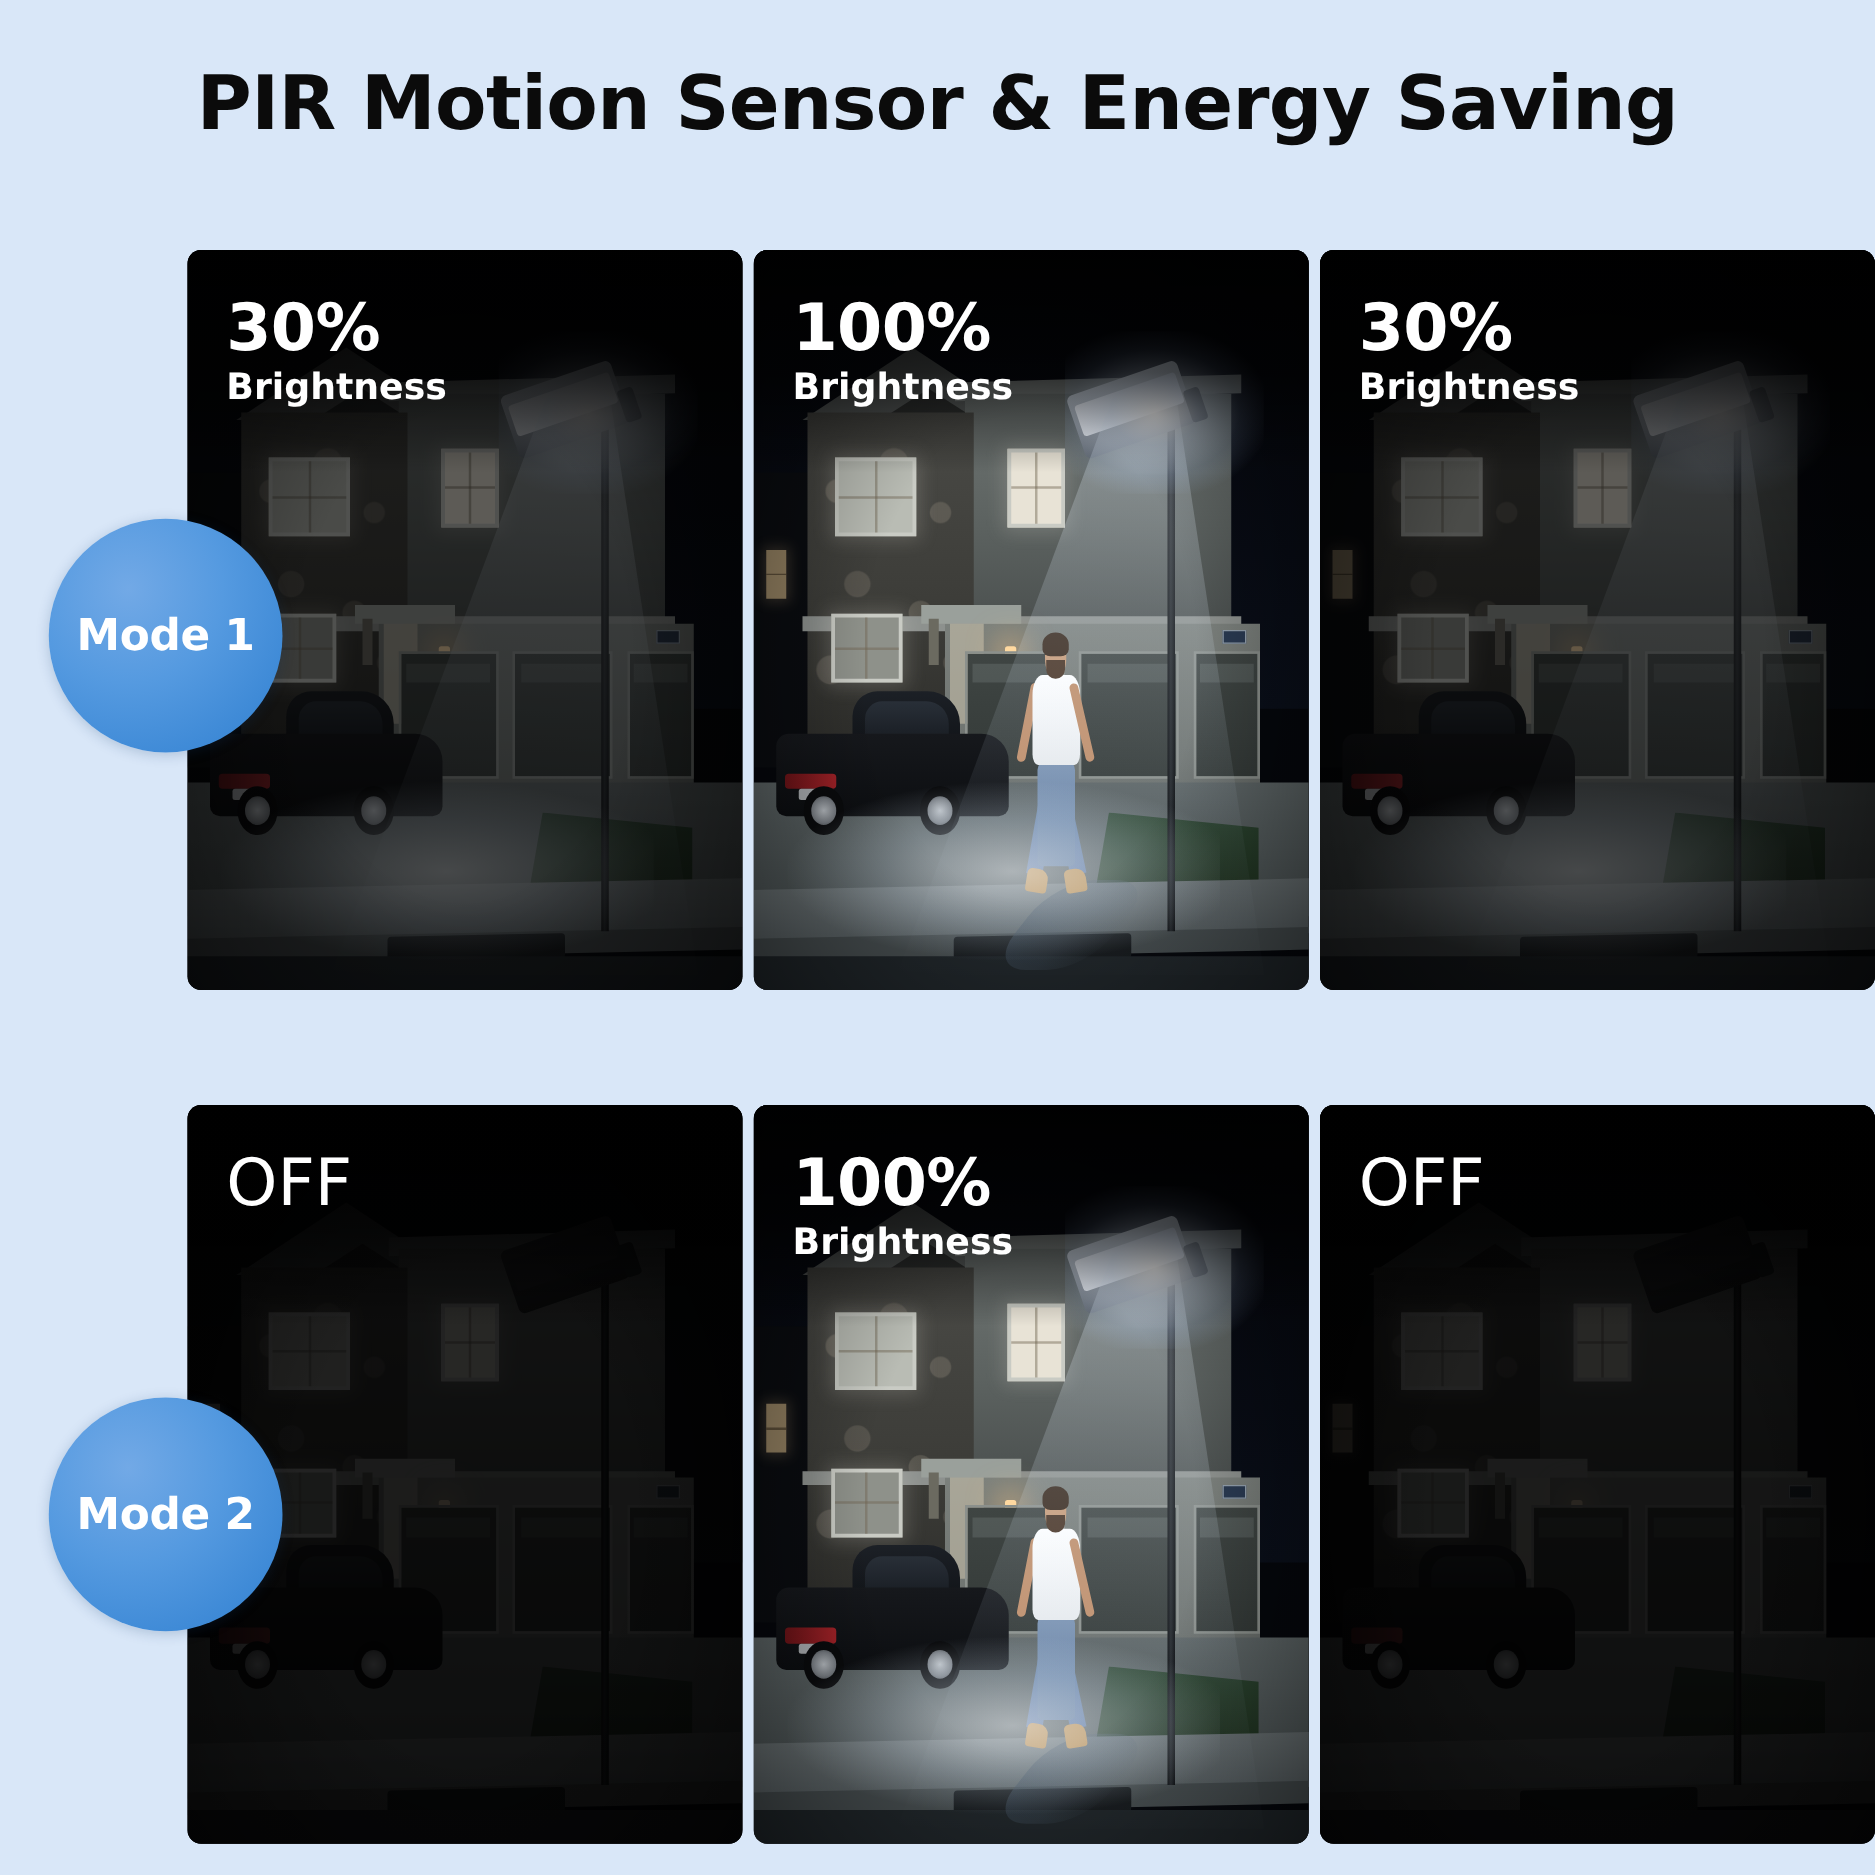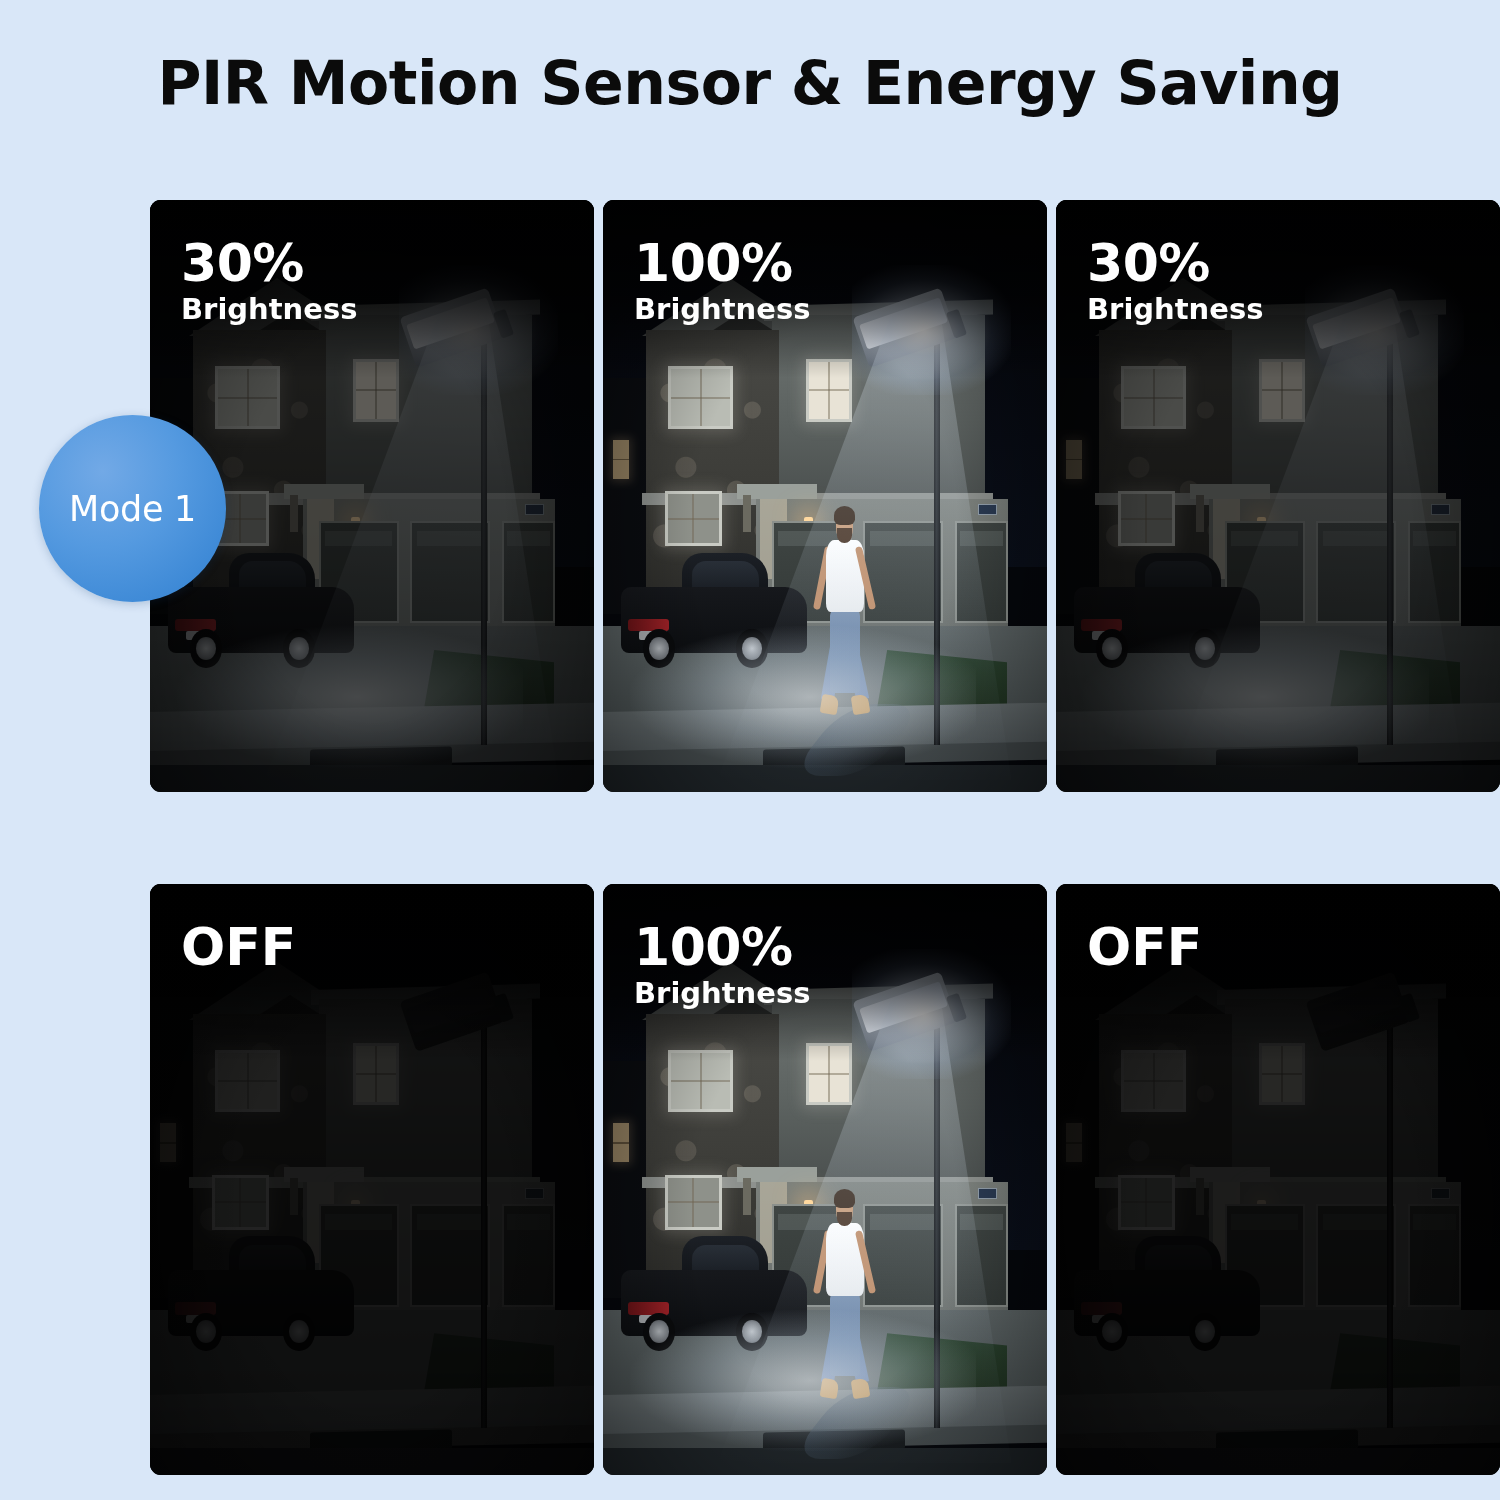--- a/index.html
+++ b/index.html
@@ -342,35 +342,35 @@
     pointer-events:none;
   }
 
   
   .label { position:absolute; left:31px; top:36px; z-index:6; }
   .label .big {
     display:block; color:#fff; font-size:52px; line-height:1.04;
     font-weight:700; letter-spacing:-0.5px;
     font-family:"DejaVu Sans", sans-serif;
   }
-  .label.light .big { font-weight:700; letter-spacing:0px; }
+  .label.light .big { font-weight:400; letter-spacing:0px; }
   .label .sub {
     display:block; color:#fff; font-size:29px; line-height:1.22;
     font-weight:600; margin-top:2px;
     font-family:"DejaVu Sans", sans-serif;
   }
   .label .sub:empty { display:none; }
 
   
   .badge {
     position:absolute; z-index:20;
     width:187px; height:187px; border-radius:50%;
     background:radial-gradient(circle at 34% 30%, #72a9e6 0%, #559ae0 42%, #2f7fd0 100%);
     display:flex; align-items:center; justify-content:center;
-    color:#fff; font-size:35px; font-weight:400; letter-spacing:-0.3px;
+    color:#fff; font-size:35px; font-weight:700; letter-spacing:-0.3px;
     font-family:"DejaVu Sans", sans-serif;
     box-shadow:0 2px 10px rgba(20,60,110,.22);
   }
   .badge-1 { left:39px; top:415px; }
   .badge-2 { left:39px; top:1118px; }
 </style>
 </head>
 <body>
 
 <div id="root">
@@ -785,14 +785,15 @@
       <div class="vignette"></div>
       <div class="scrim"></div>
       <div class="label light">
         <span class="big">OFF</span>
 
       </div>
     </div>
   </div>
 
   <div class="badge badge-1">Mode 1</div>
+  <div class="badge badge-2">Mode 2</div>
 
 </div>
 
 </body></html>

